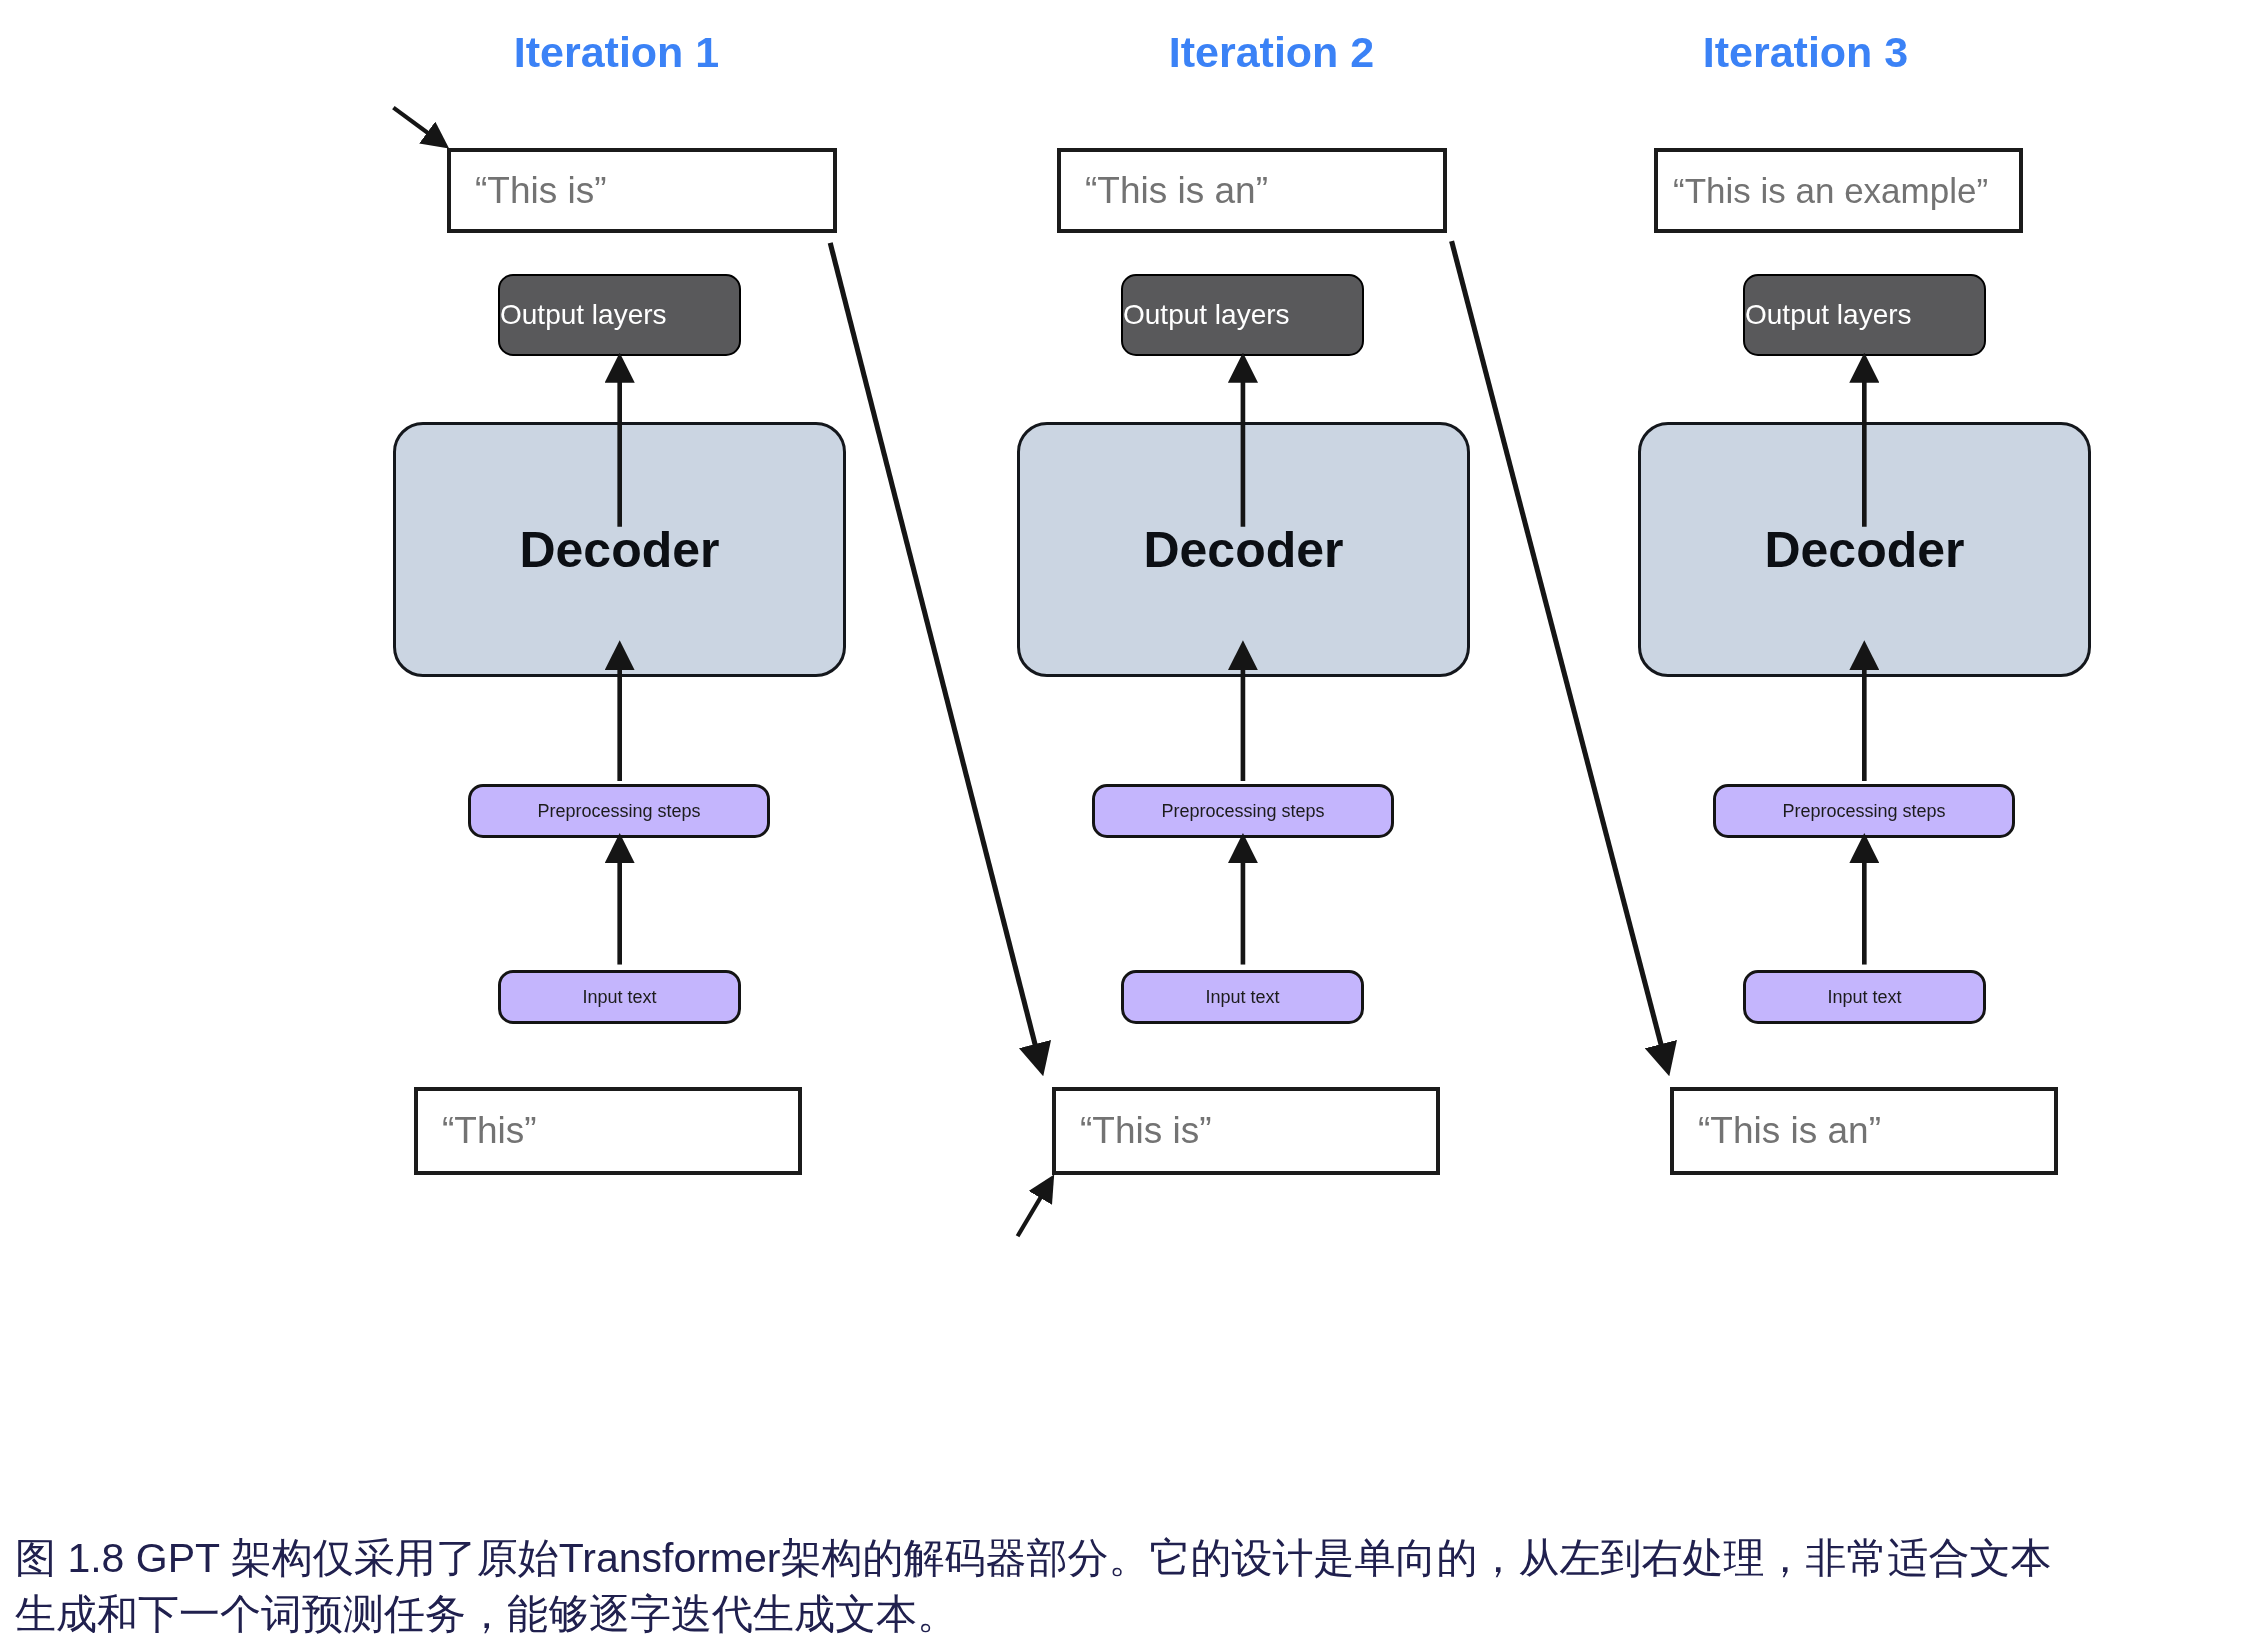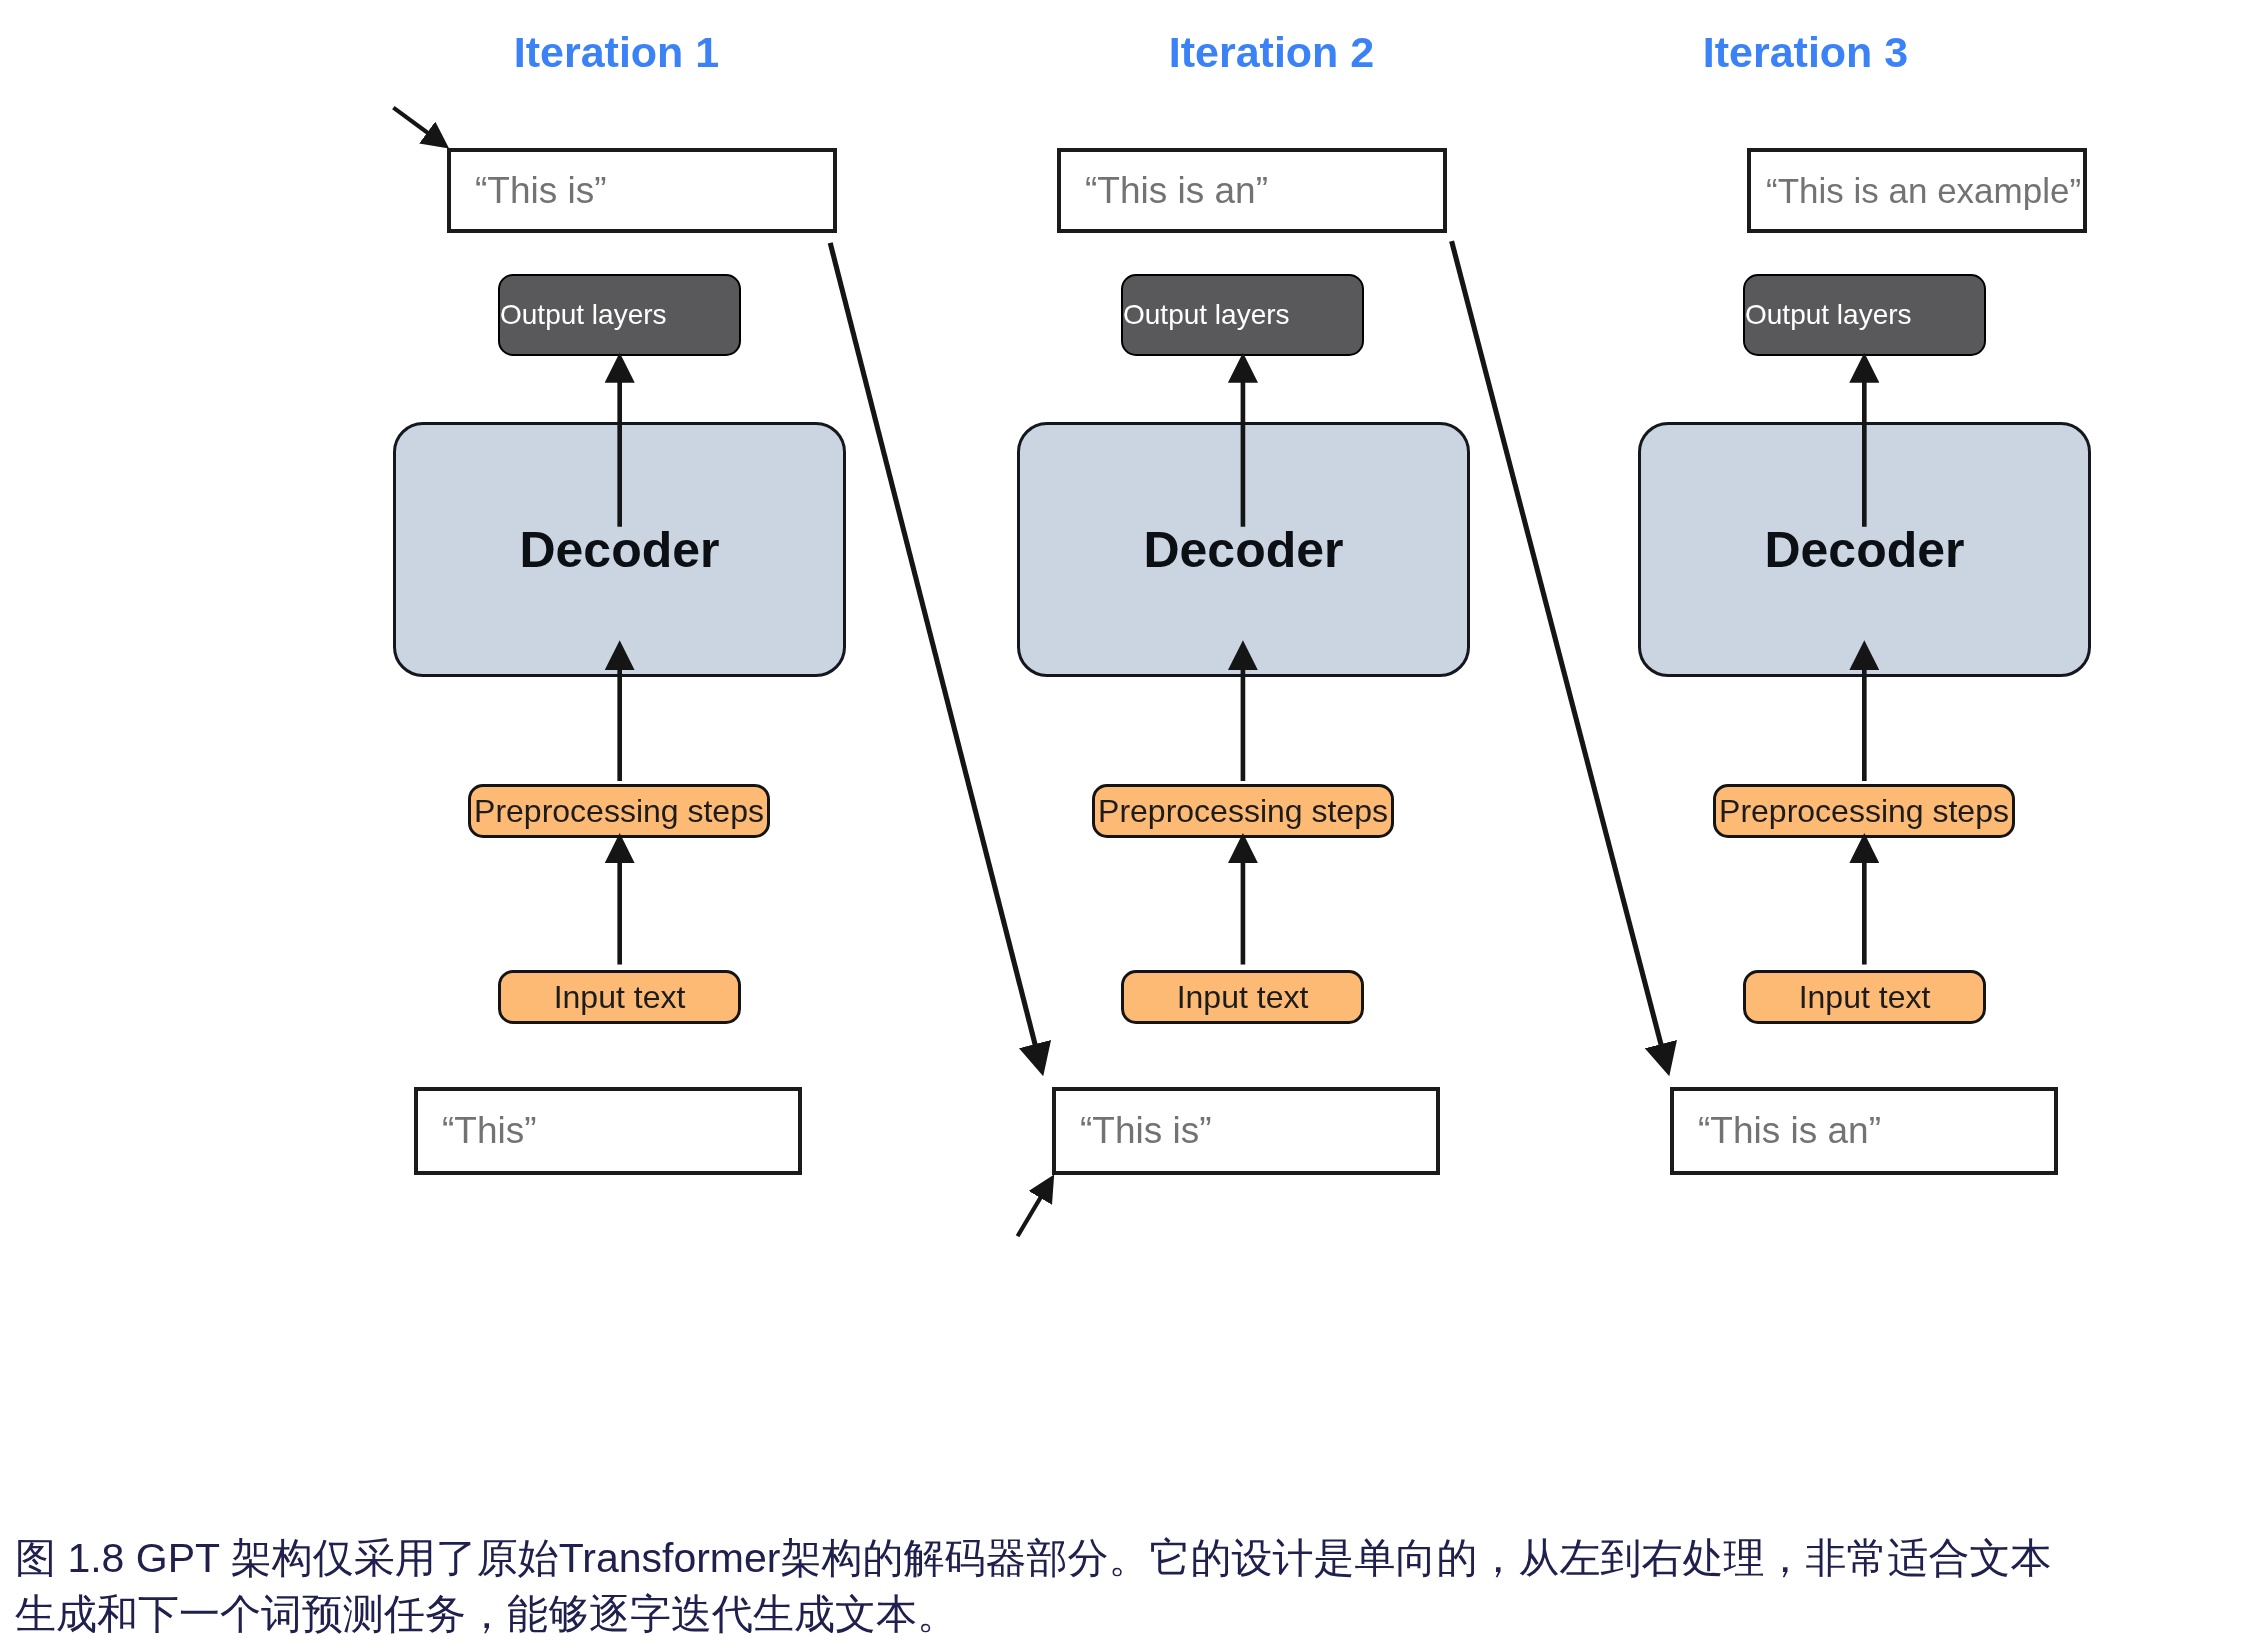--- a/index.html
+++ b/index.html
@@ -5,21 +5,21 @@
   html,body{margin:0;padding:0;background:#ffffff;}
   body{font-family:"Liberation Sans", sans-serif;}
   #canvas{position:relative;width:2254px;height:1649px;background:#ffffff;overflow:hidden;}
   .abs{position:absolute;box-sizing:border-box;}
   .title{width:371px;top:28px;text-align:center;font-size:43px;font-weight:bold;color:#3b82f6;}
   .qbox{height:85px;top:148px;background:#fff;border:4.6px solid #1b1b1b;display:flex;align-items:center;padding-left:24px;font-size:37px;color:#737373;}
   .qbox.bottom{top:1087px;height:88px;}
   .qbox.tight{font-size:35px;padding-left:15px;}
   .ol{width:243px;height:82px;top:274px;background:var(--output_layers_fill,#59595b);color:#fff;border:2.8px solid #000;border-radius:15px;display:flex;align-items:center;justify-content:flex-start;font-size:28px;}
   .dec{width:453px;height:255px;top:422px;background:var(--decoder_fill,#cbd5e2);border:3.7px solid #14171c;border-radius:30px;display:flex;align-items:center;justify-content:center;font-size:50px;font-weight:bold;color:#0c0f14;}
-  .pill{background:#fdba74;border:3.7px solid #141414;border-radius:15px;display:flex;align-items:center;justify-content:center;font-size:32px;height:54px;color:#1c1c1c;}
+  .pill{background:#c4b5fd;border:3.7px solid #141414;border-radius:15px;display:flex;align-items:center;justify-content:center;font-size:18px;height:54px;color:#1c1c1c;}
   .prep{width:302px;top:784px;}
   .inp{width:243px;top:970px;}
   .note{font-weight:bold;text-align:center;color:#121212;}
   .note div{white-space:nowrap;}
   .note.top{left:124px;top:56px;width:274px;font-size:30px;line-height:53px;}
   .note.bottom{left:866px;top:1252px;width:371px;font-size:32px;line-height:65px;}
   .caption{left:15px;top:1530px;width:2226px;font-size:41px;line-height:56px;font-weight:500;color:var(--caption_text,#20204e);}
   svg.overlay{position:absolute;left:0;top:0;pointer-events:none;z-index:5;}
   .arrow{stroke:var(--arrow_stroke,#151515);stroke-width:5;fill:none;marker-end:url(#ah);}
   .arrow.diag{stroke-width:5.5;}
@@ -64,21 +64,21 @@
       <span>Preprocessing steps</span>
     </div>
   <div class="abs pill inp" style="left:1121px">
       <span>Input text</span>
     </div>
   <div class="abs qbox bottom" style="left:1052px;width:388px">
       <span>“This is”</span>
     </div>
 
   <div class="abs title" style="left:1620px">Iteration 3</div>
-  <div class="abs qbox tight" style="left:1747px;width:340px">
+  <div class="abs qbox tight" style="left:1654px;width:369px">
       <span>“This is an example”</span>
     </div>
   <div class="abs ol" style="left:1743px">
       <span>Output layers</span>
     </div>
   <div class="abs dec" style="left:1638px">
       <span>Decoder</span>
     </div>
   <div class="abs pill prep" style="left:1713px">
       <span>Preprocessing steps</span>

